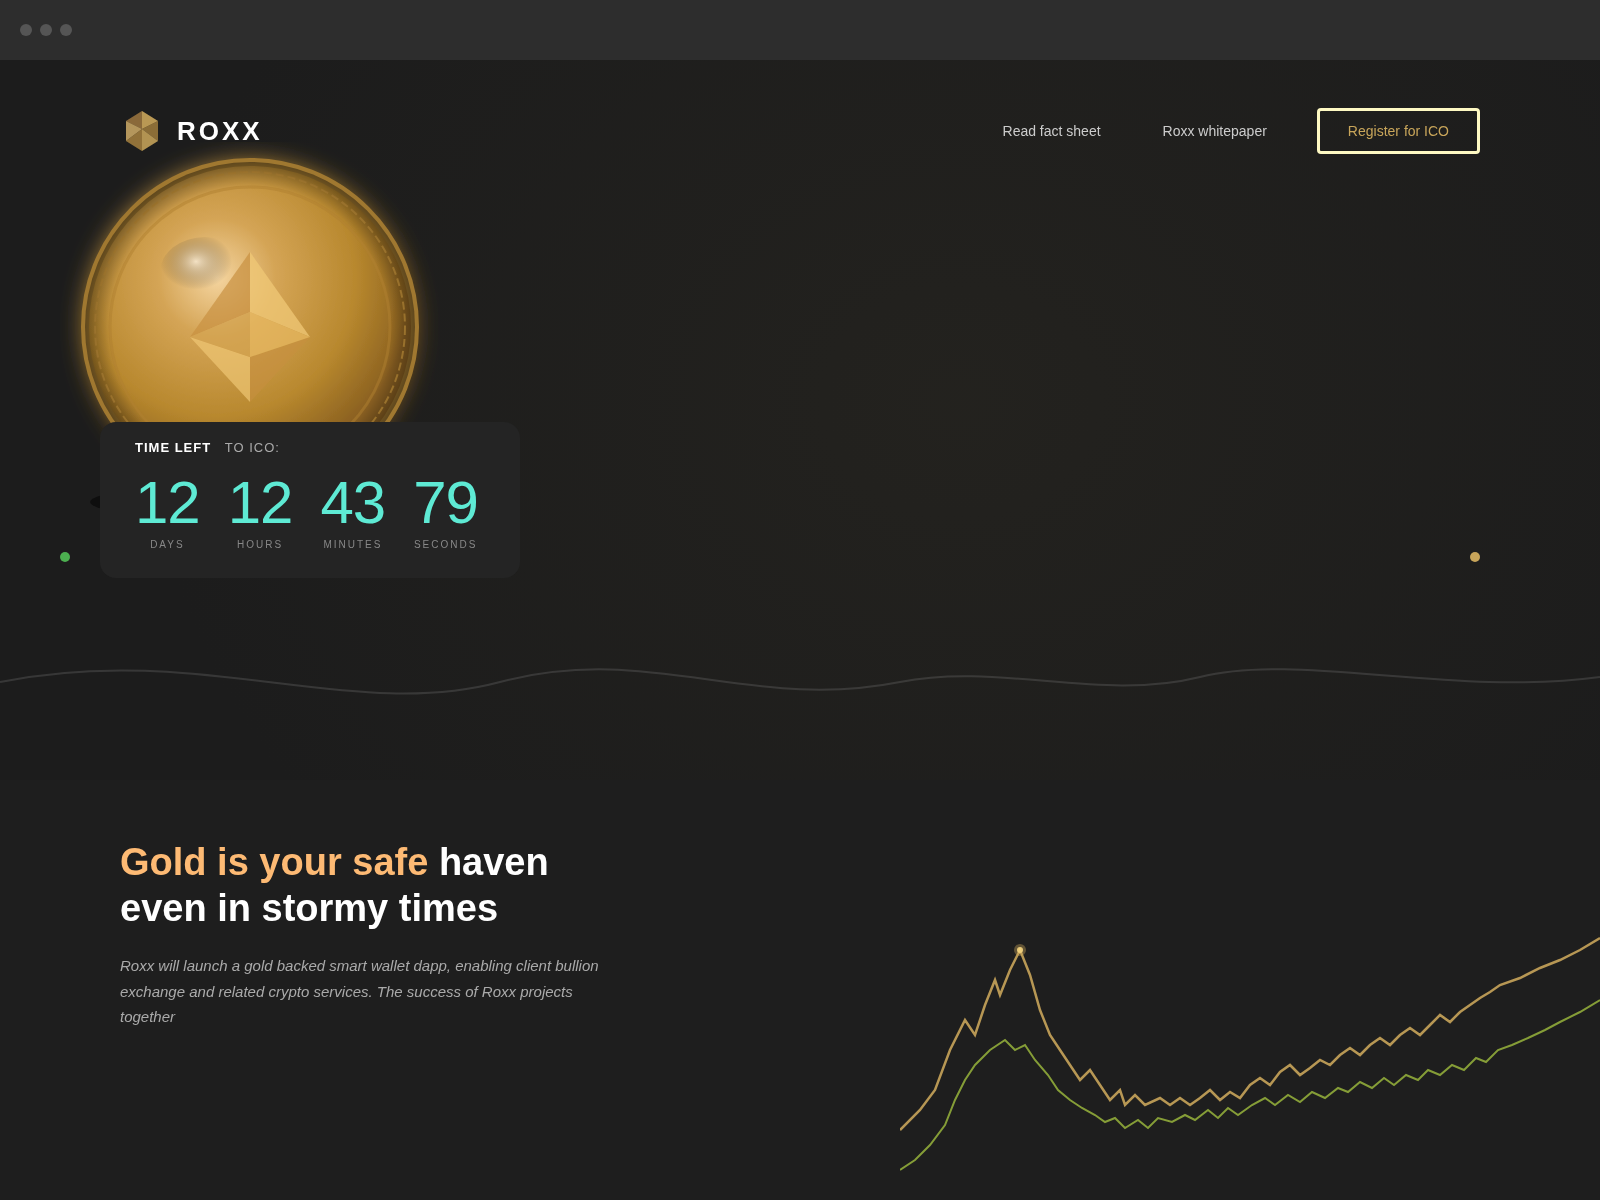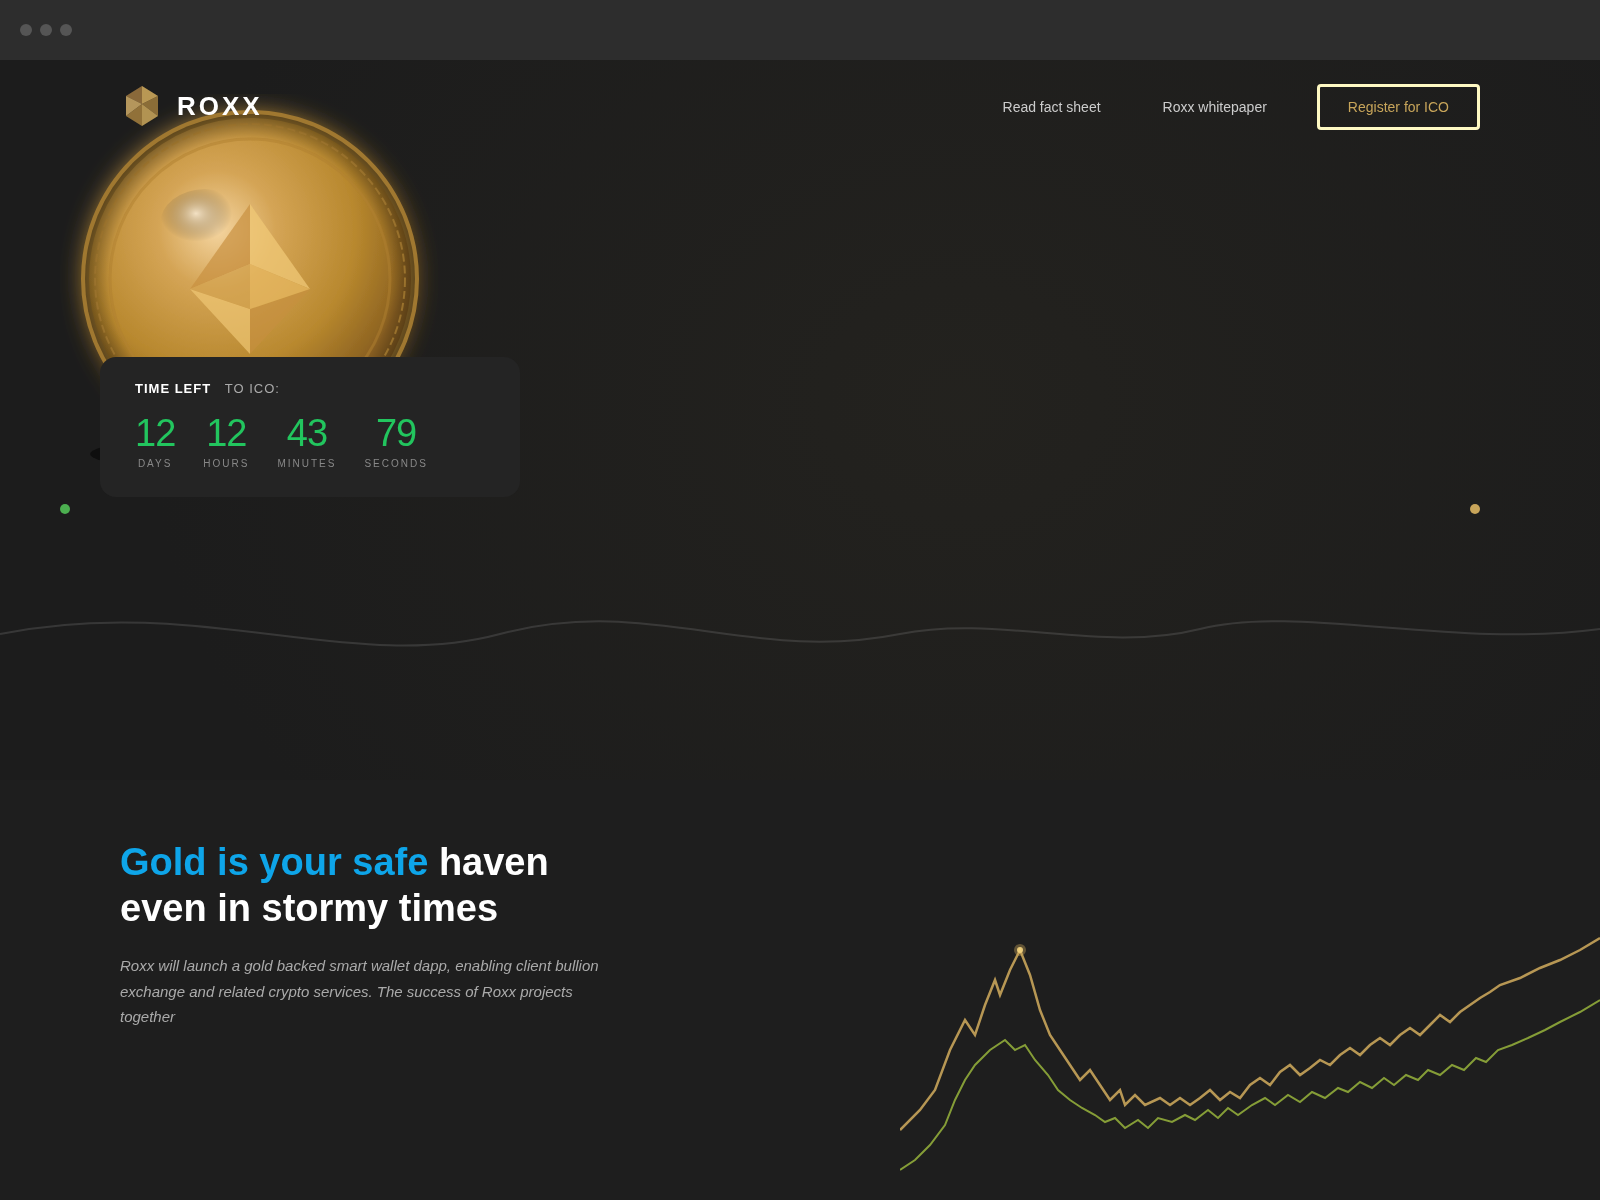--- a/index.html
+++ b/index.html
@@ -36,23 +36,23 @@
       height: 1140px;
       background: #1c1c1c;
       overflow: hidden;
     }
 
     
     nav {
       position: relative;
       z-index: 10;
       display: flex;
-      align-items: flex-start;
+      align-items: center;
       justify-content: space-between;
-      padding: 24px 120px;
+      padding: 48px 120px;
     }
 
     .logo-area {
       display: flex;
       align-items: center;
       gap: 12px;
     }
 
     .logo-icon {
       width: 45px;
@@ -117,25 +117,25 @@
       bottom: -100px;
       left: 0;
       right: 0;
       width: 100%;
       opacity: 0.3;
     }
 
     
     .countdown-card {
       position: absolute;
-      top: 203px;
+      top: 220px;
       left: 100px;
       background: #242424;
       border-radius: 16px;
-      padding: 24px 45px 28px 35px;
+      padding: 18px 45px 28px 35px;
       width: 420px;
       z-index: 5;
     }
 
     .countdown-label {
       font-size: 13px;
       color: #aaaaaa;
       letter-spacing: 1px;
       margin-bottom: 18px;
     }
@@ -151,23 +151,23 @@
       align-items: flex-end;
     }
 
     .countdown-unit {
       display: flex;
       flex-direction: column;
       align-items: center;
     }
 
     .countdown-value {
-      font-size: 38px;
+      font-size: 60px;
       font-weight: 300;
-      color: #22c55e;
+      color: #5eead4;
       line-height: 1;
       letter-spacing: -1px;
     }
 
     .countdown-sub {
       font-size: 10px;
       color: #888888;
       letter-spacing: 2px;
       margin-top: 6px;
       text-transform: uppercase;
@@ -216,21 +216,21 @@
 
     .bottom-heading {
       font-size: 38px;
       font-weight: 700;
       color: #ffffff;
       line-height: 1.2;
       margin-bottom: 22px;
     }
 
     .bottom-heading .highlight {
-      color: #0ea5e9;
+      color: #fdba74;
     }
 
     .bottom-desc {
       font-size: 15px;
       color: #aaaaaa;
       line-height: 1.7;
       font-style: italic;
     }
 
     

